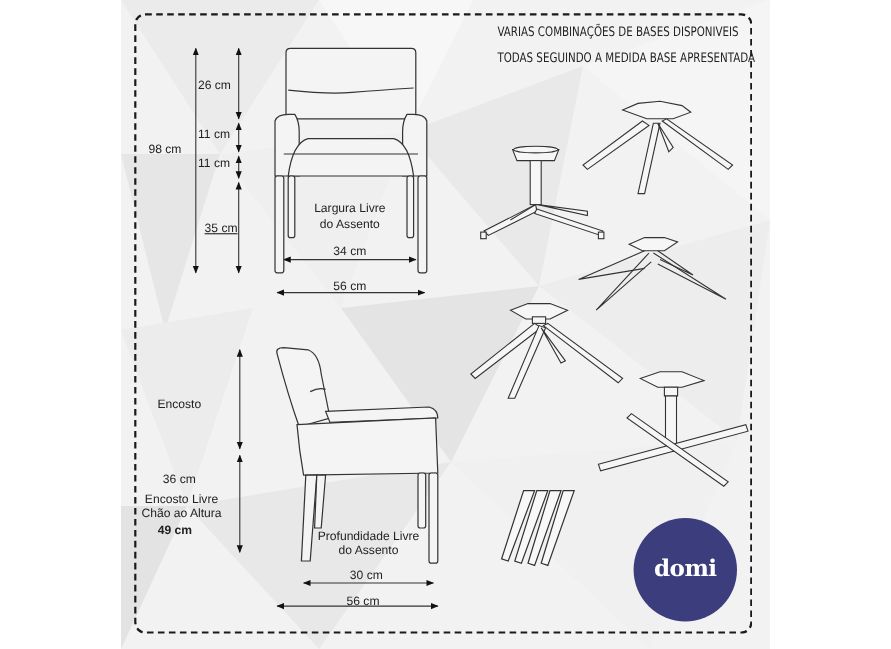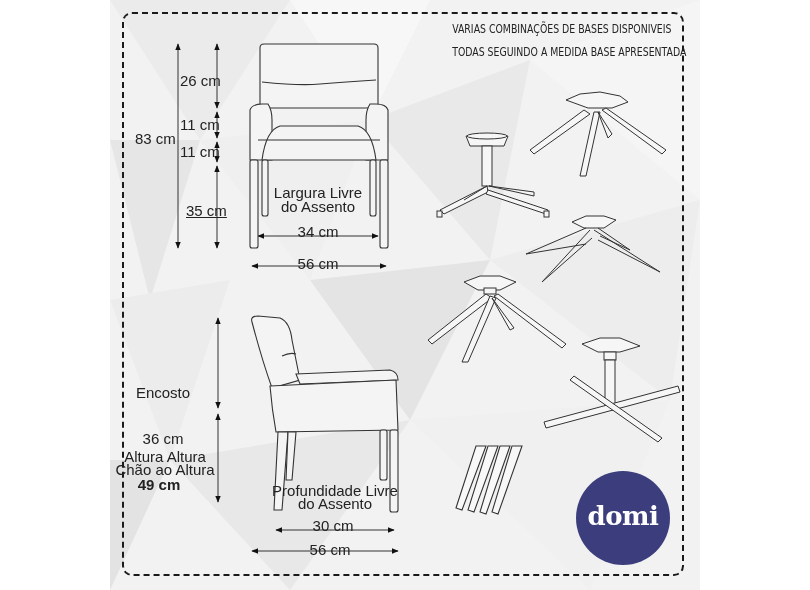--- a/index.html
+++ b/index.html
@@ -1,25 +1,25 @@
 <!DOCTYPE html>
 <html><head>
 <meta charset="utf-8">
 <style>
   html,body{margin:0;padding:0;}
   body{width:810px;height:590px;background:#ffffff;position:relative;overflow:hidden;font-family:"Liberation Sans",sans-serif;}
   .sheet{position:absolute;left:110px;top:0;width:590px;height:590px;background:#f2f2f2;overflow:hidden;}
   .poly{position:absolute;left:0;top:0;}
   .frame{position:absolute;left:122px;top:12px;width:562px;height:564px;border:2.5px dashed #1a1a1a;border-radius:10px;box-sizing:border-box;}
   .headline{position:absolute;left:424px;width:256px;text-align:center;font-family:"DejaVu Sans",sans-serif;font-size:12px;letter-spacing:0px;color:#222;transform:scaleX(0.78);transform-origin:center;white-space:nowrap;}
-  .lbl{position:absolute;font-size:15px;color:#222;white-space:nowrap;}
+  .lbl{position:absolute;font-size:11px;color:#222;white-space:nowrap;}
   .lbl.c{text-align:right;transform:translateX(-50%);}
   .drw{position:absolute;left:0;top:0;}
   .logo{position:absolute;left:576px;top:471px;width:94px;height:94px;border-radius:50%;background:#3b3d7c;display:flex;align-items:center;justify-content:center;}
-  .logo span{color:#fff;font-family:"DejaVu Serif",serif;font-weight:bold;font-size:26px;letter-spacing:-0.5px;margin-top:-4px;}
+  .logo span{color:#fff;font-family:"DejaVu Serif",serif;font-weight:bold;font-size:21px;letter-spacing:-0.5px;margin-top:-4px;}
 </style>
 </head>
 <body>
 
 <div class="sheet">
   <svg class="poly" width="590" height="590">
     <polygon points="0,0 180,0 90,140" fill="#ebebeb"></polygon>
     <polygon points="180,0 320,0 260,120" fill="#f7f7f7"></polygon>
     <polygon points="0,140 90,140 40,300" fill="#e6e6e6"></polygon>
     <polygon points="90,140 260,120 200,280" fill="#efefef"></polygon>
@@ -133,33 +133,33 @@
   </g>
 
   <g stroke="#333" stroke-width="1.1" fill="#f8f8f8">
     <path d="M476,446 L486,446 L462,510 L456,508 Z"></path>
     <path d="M488,446 L498,446 L474,512 L468,510 Z"></path>
     <path d="M500,446 L510,446 L486,514 L480,512 Z"></path>
     <path d="M512,446 L522,446 L498,514 L492,512 Z"></path>
   </g>
 </svg>
 
-<div class="lbl" style="left:135px;top:130px;">83 cm</div>
+<div class="lbl" style="left:135px;top:130px;">98 cm</div>
 <div class="lbl" style="left:180px;top:72px;">26 cm</div>
 <div class="lbl" style="left:180px;top:116px;">11 cm</div>
 <div class="lbl" style="left:180px;top:143px;">11 cm</div>
 <div class="lbl" style="left:186px;top:202px;text-decoration:underline;">35 cm</div>
 <div class="lbl c" style="left:318px;top:184px;">Largura Livre</div>
 <div class="lbl c" style="left:318px;top:198px;">do Assento</div>
 <div class="lbl c" style="left:318px;top:223px;">34 cm</div>
 <div class="lbl c" style="left:318px;top:255px;">56 cm</div>
 
-<div class="lbl c" style="left:163px;top:362px;margin-top:22px;">Encosto</div>
+<div class="lbl c" style="left:163px;top:362px;">Encosto</div>
 <div class="lbl c" style="left:163px;top:382px;margin-top:48px;">36 cm</div>
-<div class="lbl c" style="left:165px;top:448px;">Altura Altura</div>
+<div class="lbl c" style="left:165px;top:448px;">Encosto Livre</div>
 <div class="lbl c" style="left:165px;top:461px;">Chão ao Altura</div>
 <div class="lbl c" style="left:159px;top:476px;font-weight:bold;">49 cm</div>
 <div class="lbl c" style="left:335px;top:482px;">Profundidade Livre</div>
 <div class="lbl c" style="left:335px;top:495px;">do Assento</div>
 <div class="lbl c" style="left:333px;top:517px;">30 cm</div>
 <div class="lbl c" style="left:330px;top:541px;">56 cm</div>
 
 <div class="logo">
   <span>domi</span>
 </div>

